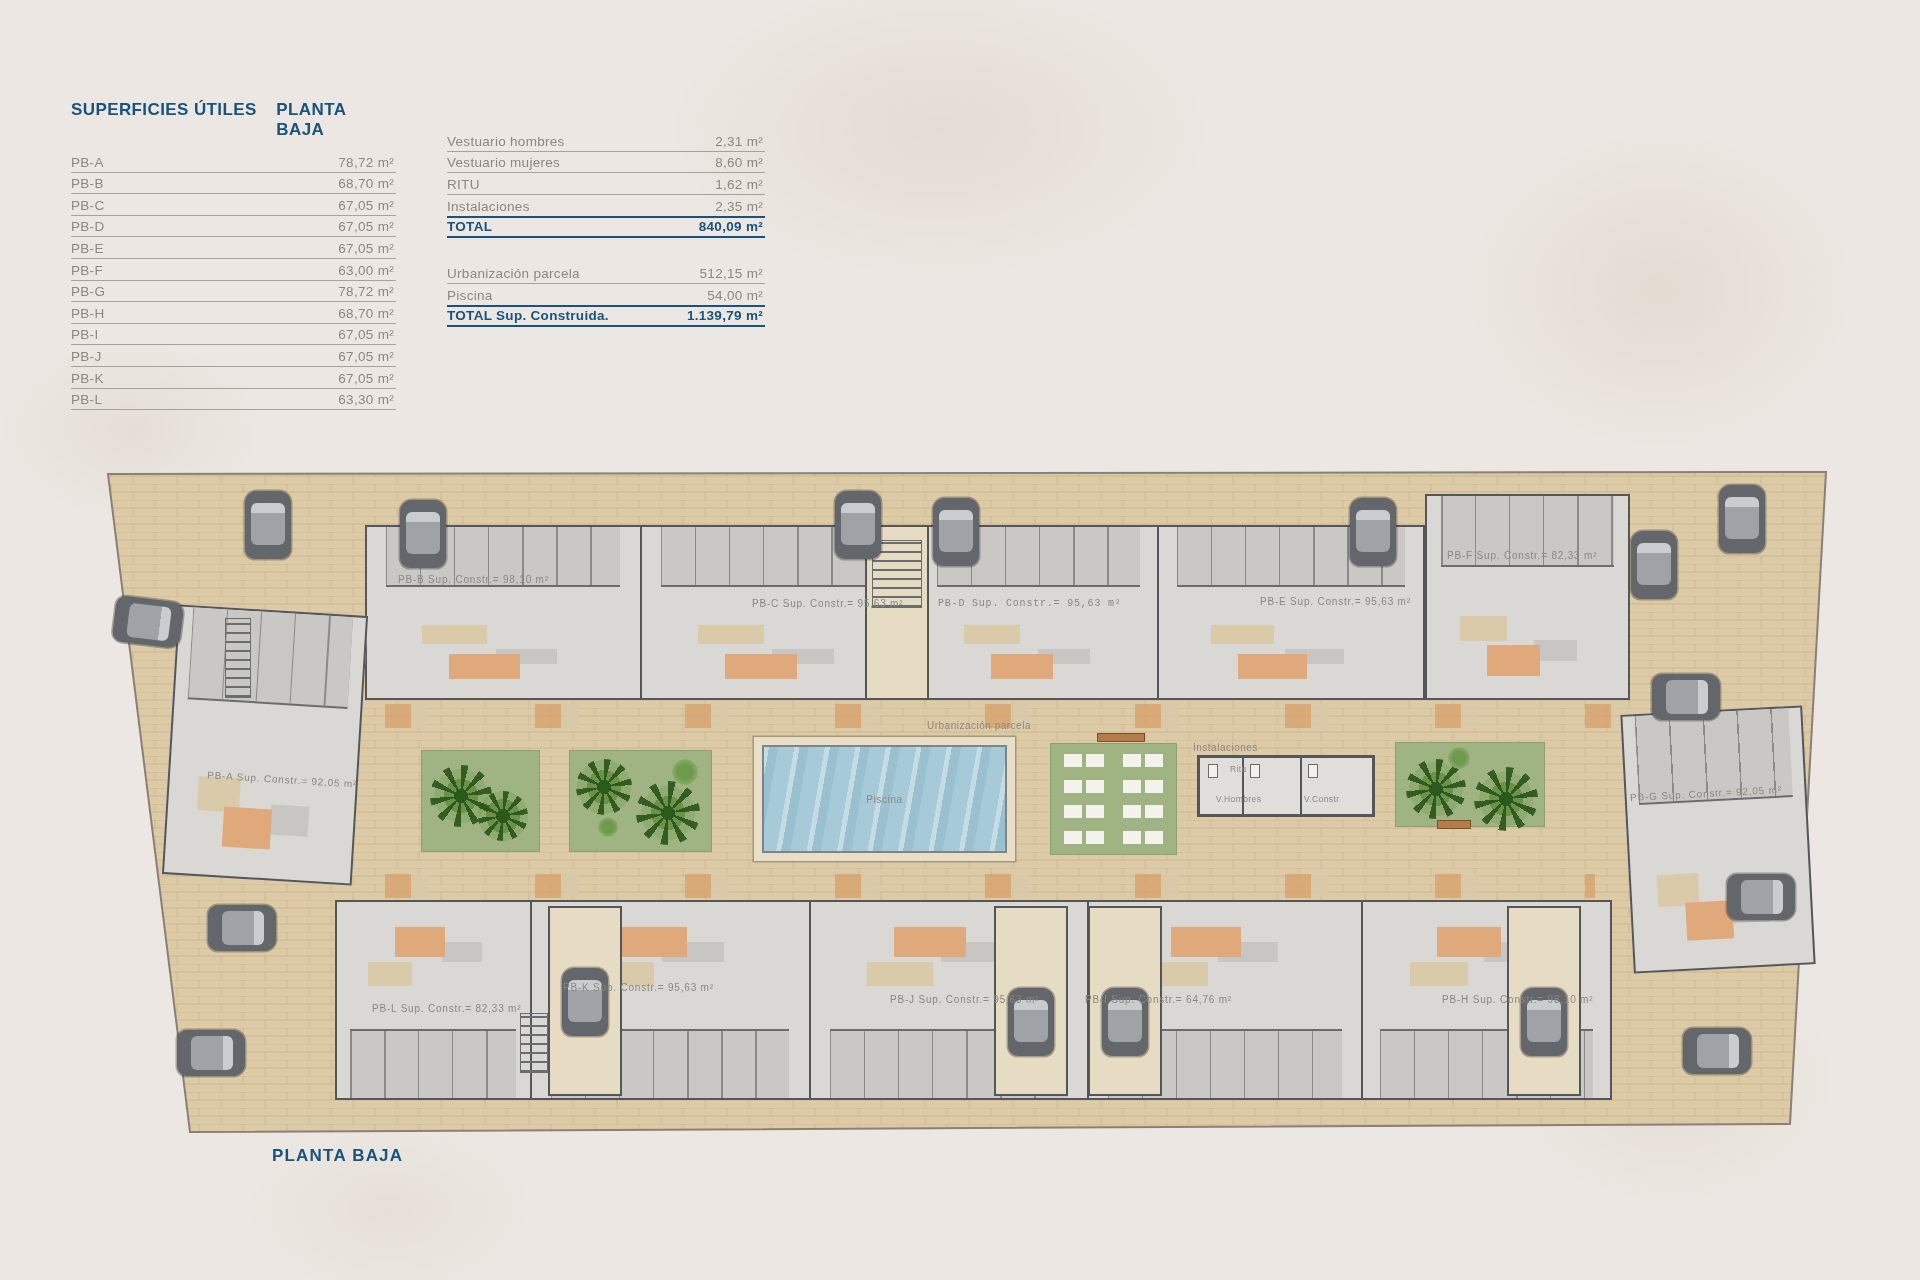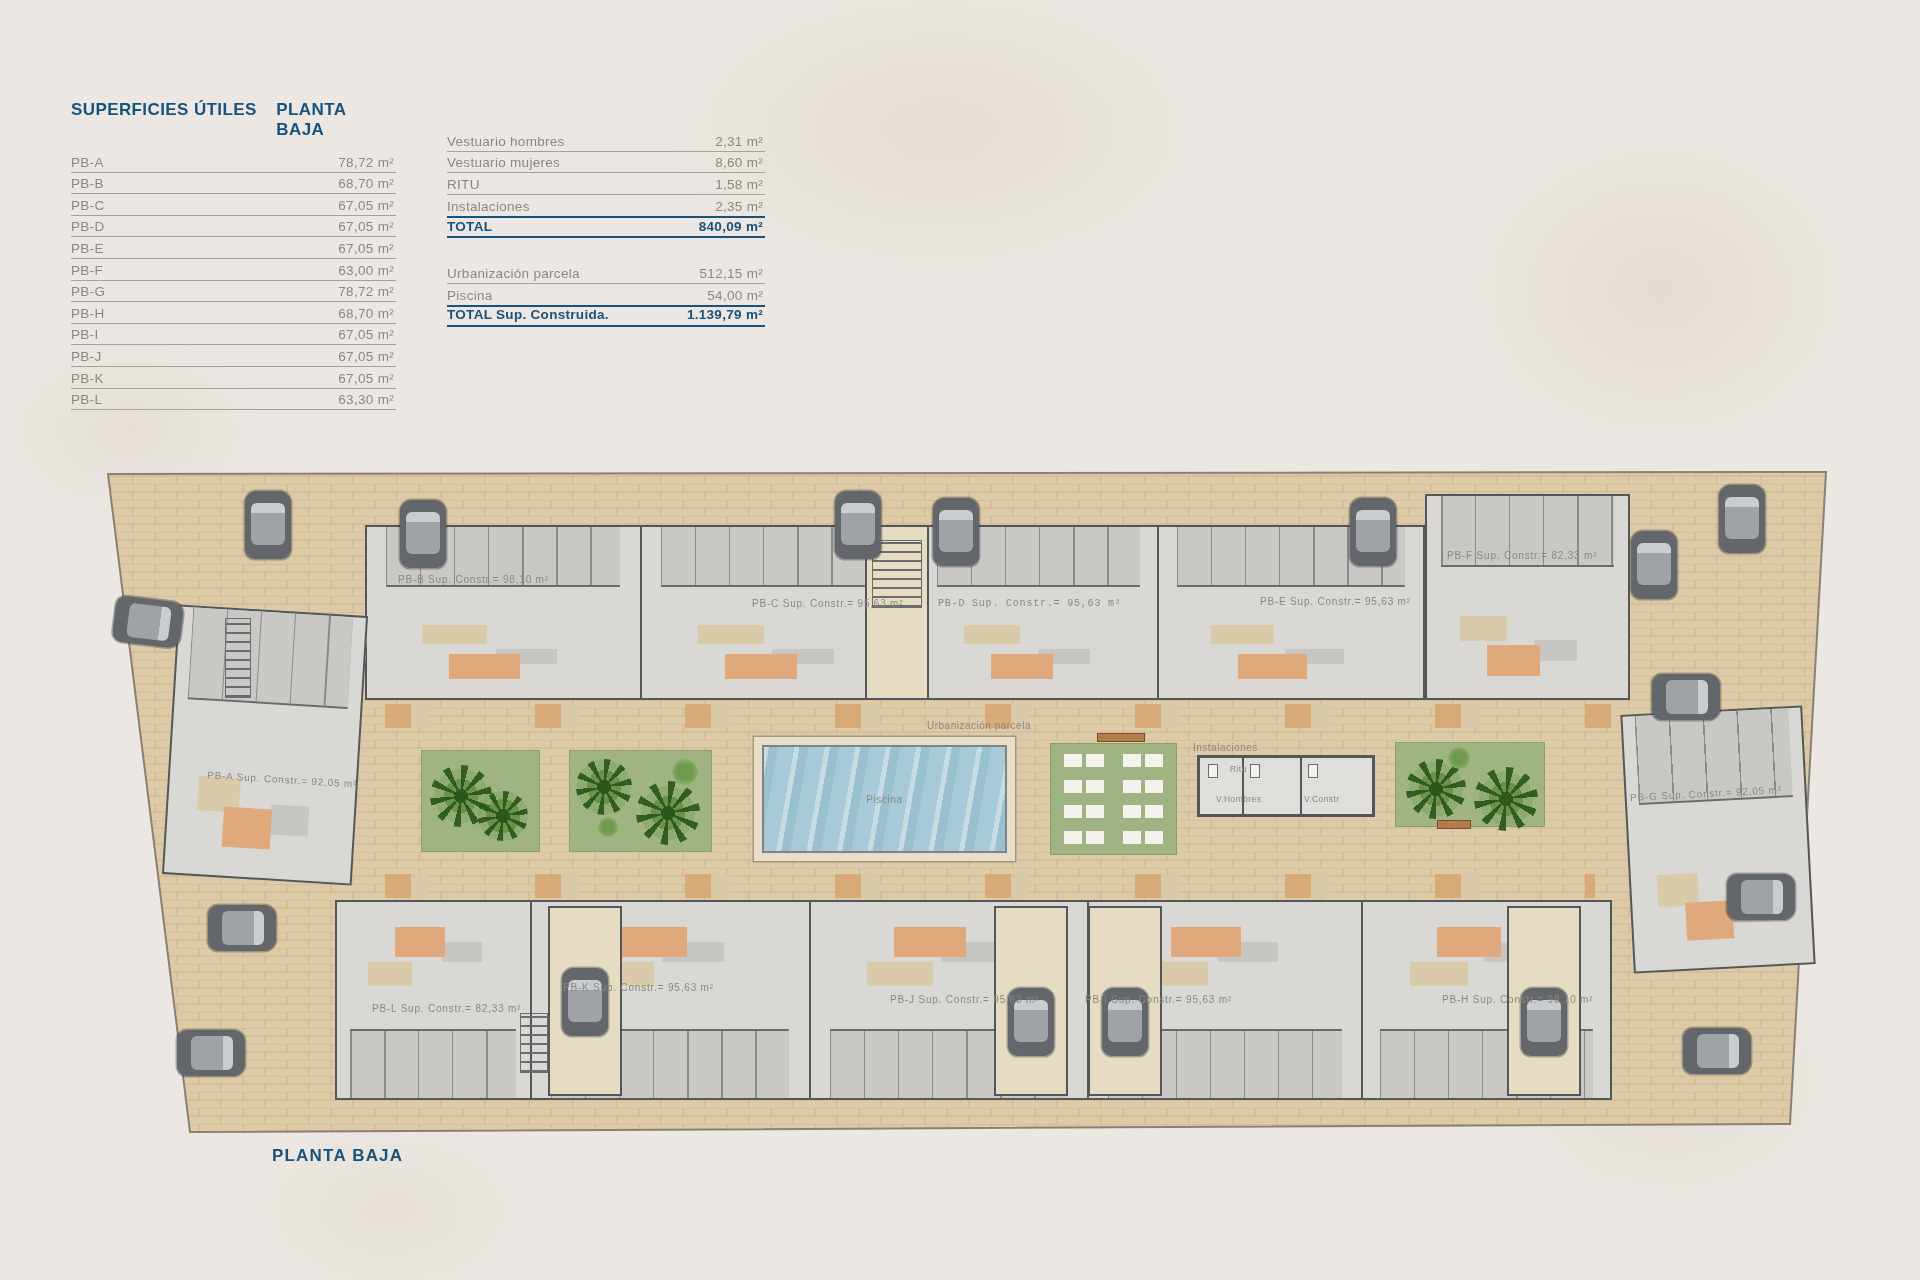--- a/index.html
+++ b/index.html
@@ -27,21 +27,21 @@
   .surf-table { position:absolute; left:71px; top:100px; width:325px; }
   .surf-titles { display:flex; color:#17537D; font-weight:bold; font-size:17px; letter-spacing:.4px; margin-bottom:11px; }
   .surf-titles .t1 { width:210px; }
   .trow { display:flex; justify-content:space-between; align-items:flex-end;
           height:21.6px; border-bottom:1px solid #A6A199; color:#8C8780;
           font-size:13.5px; letter-spacing:.3px; padding:0 2px 2px 0; }
   .areas-table { position:absolute; left:447px; top:130px; width:318px; }
   .totals-table { position:absolute; left:447px; top:262px; width:318px; }
   .trow.noline { border-bottom:none; }
   .trow.total { color:#17537D; font-weight:bold;
-                border-top:2px solid #17537D; border-bottom:2.5px solid #17537D;align-items:center; }
+                border-top:2px solid #17537D; border-bottom:2.5px solid #17537D; }
 
   
   .plan { position:absolute; left:100px; top:468px; width:1730px; height:668px; }
   .plan > svg.parcel { position:absolute; left:0; top:0; }
 
   .bldg { position:absolute; background:#D9D8D4; border:2.5px solid #55565A; display:flex; z-index:2; }
   .unit { position:relative; border-right:2.5px solid #55565A; overflow:hidden; }
   .unit:last-child { border-right:none; }
   .unit::before { content:""; position:absolute; left:7%; right:7%; top:0; height:34%;
     background: repeating-linear-gradient(90deg, rgba(86,87,91,.55) 0 1.5px, transparent 1.5px 34px),
@@ -169,21 +169,21 @@
   <div class="trow">
       <span>Vestuario hombres</span>
       <span>2,31 m²</span>
     </div>
   <div class="trow">
       <span>Vestuario mujeres</span>
       <span>8,60 m²</span>
     </div>
   <div class="trow">
       <span>RITU</span>
-      <span>1,58 m²</span>
+      <span>1,62 m²</span>
     </div>
   <div class="trow noline">
       <span>Instalaciones</span>
       <span>2,35 m²</span>
     </div>
   <div class="trow total">
       <span>TOTAL</span>
       <span>840,09 m²</span>
     </div>
 </div>
@@ -315,19 +315,19 @@
   <div class="car h" style="left:1638px; top:395px;"></div>
 
   <span class="plan-label" style="left:107px; top:306px; transform:rotate(3.5deg);">PB-A Sup. Constr.= 92,05 m²</span>
   <span class="plan-label" style="left:298px; top:106px;">PB-B Sup. Constr.= 98,10 m²</span>
   <span class="plan-label" style="left:652px; top:130px;">PB-C Sup. Constr.= 95,63 m²</span>
   <span class="plan-label" style="left:838px; top:130px;font-family:Liberation Mono, monospace;">PB-D Sup. Constr.= 95,63 m²</span>
   <span class="plan-label" style="left:1160px; top:128px;">PB-E Sup. Constr.= 95,63 m²</span>
   <span class="plan-label" style="left:1347px; top:82px;">PB-F Sup. Constr.= 82,33 m²</span>
   <span class="plan-label" style="left:1530px; top:320px; transform:rotate(-3deg);">PB-G Sup. Constr.= 92,05 m²</span>
   <span class="plan-label" style="left:1342px; top:526px;">PB-H Sup. Constr.= 98,10 m²</span>
-  <span class="plan-label" style="left:985px; top:526px;">PB-I Sup. Constr.= 95,63 m²</span>
+  <span class="plan-label" style="left:985px; top:526px;">PB-I Sup. Constr.= 64,76 m²</span>
   <span class="plan-label" style="left:790px; top:526px;">PB-J Sup. Constr.= 95,63 m²</span>
   <span class="plan-label" style="left:463px; top:514px;">PB-K Sup. Constr.= 95,63 m²</span>
   <span class="plan-label" style="left:272px; top:535px;">PB-L Sup. Constr.= 82,33 m²</span>
 </div>
 
 <div class="caption">PLANTA BAJA</div>
 
 </body></html>

